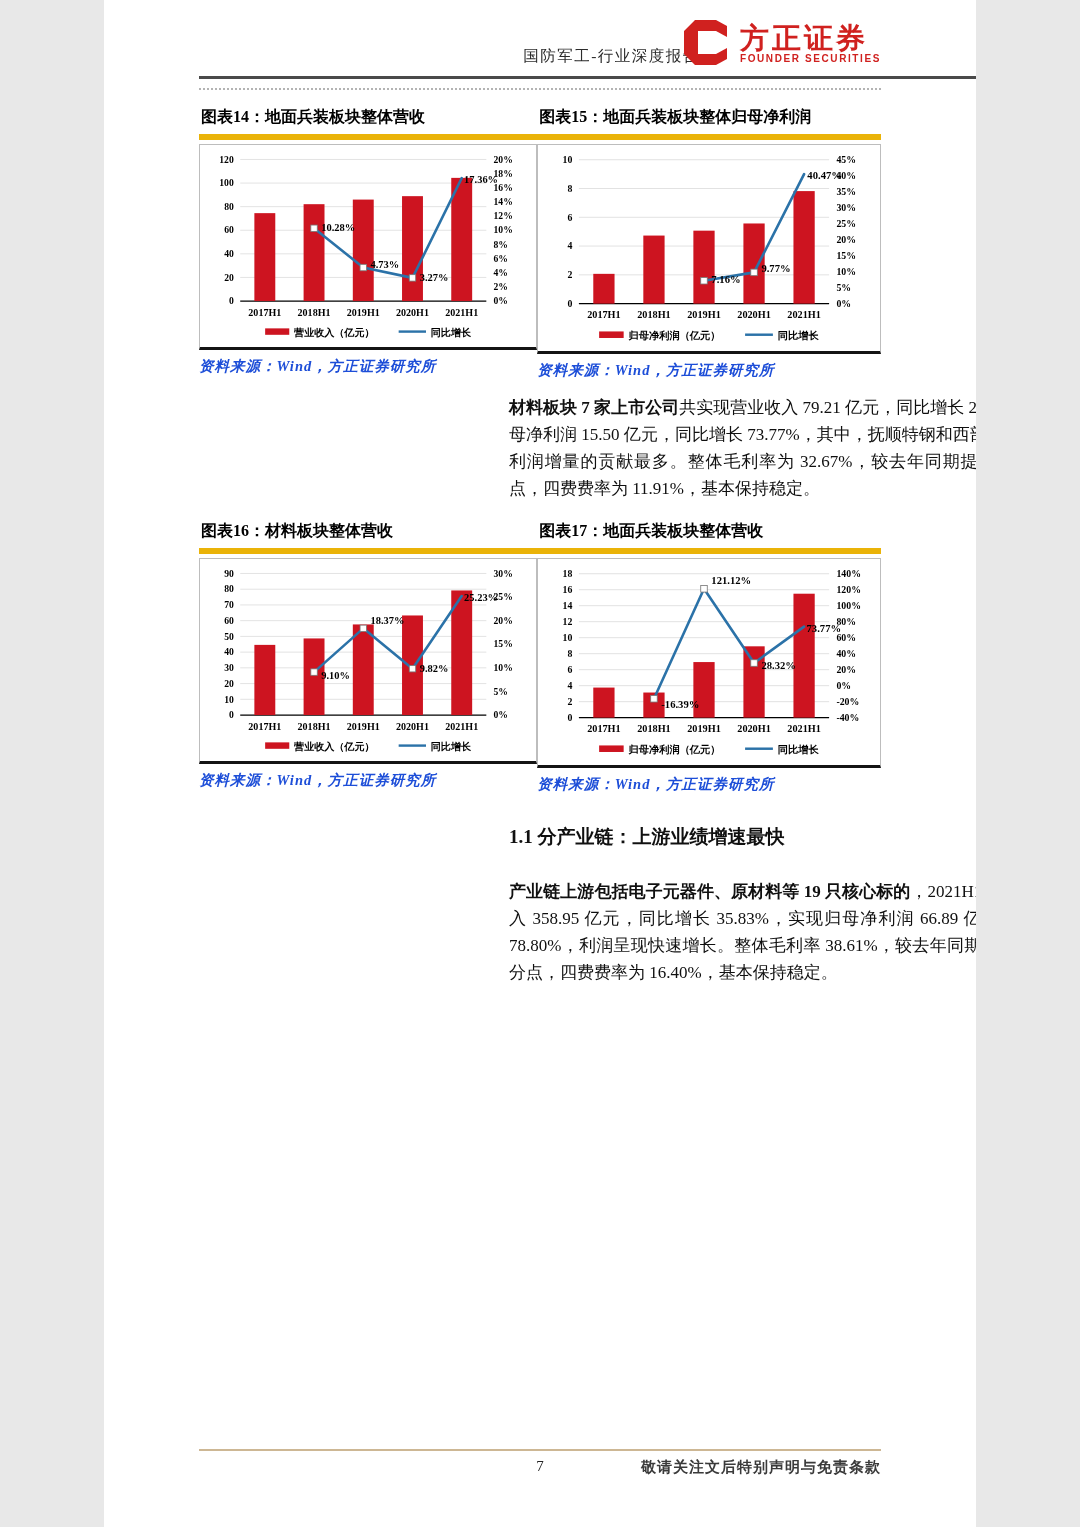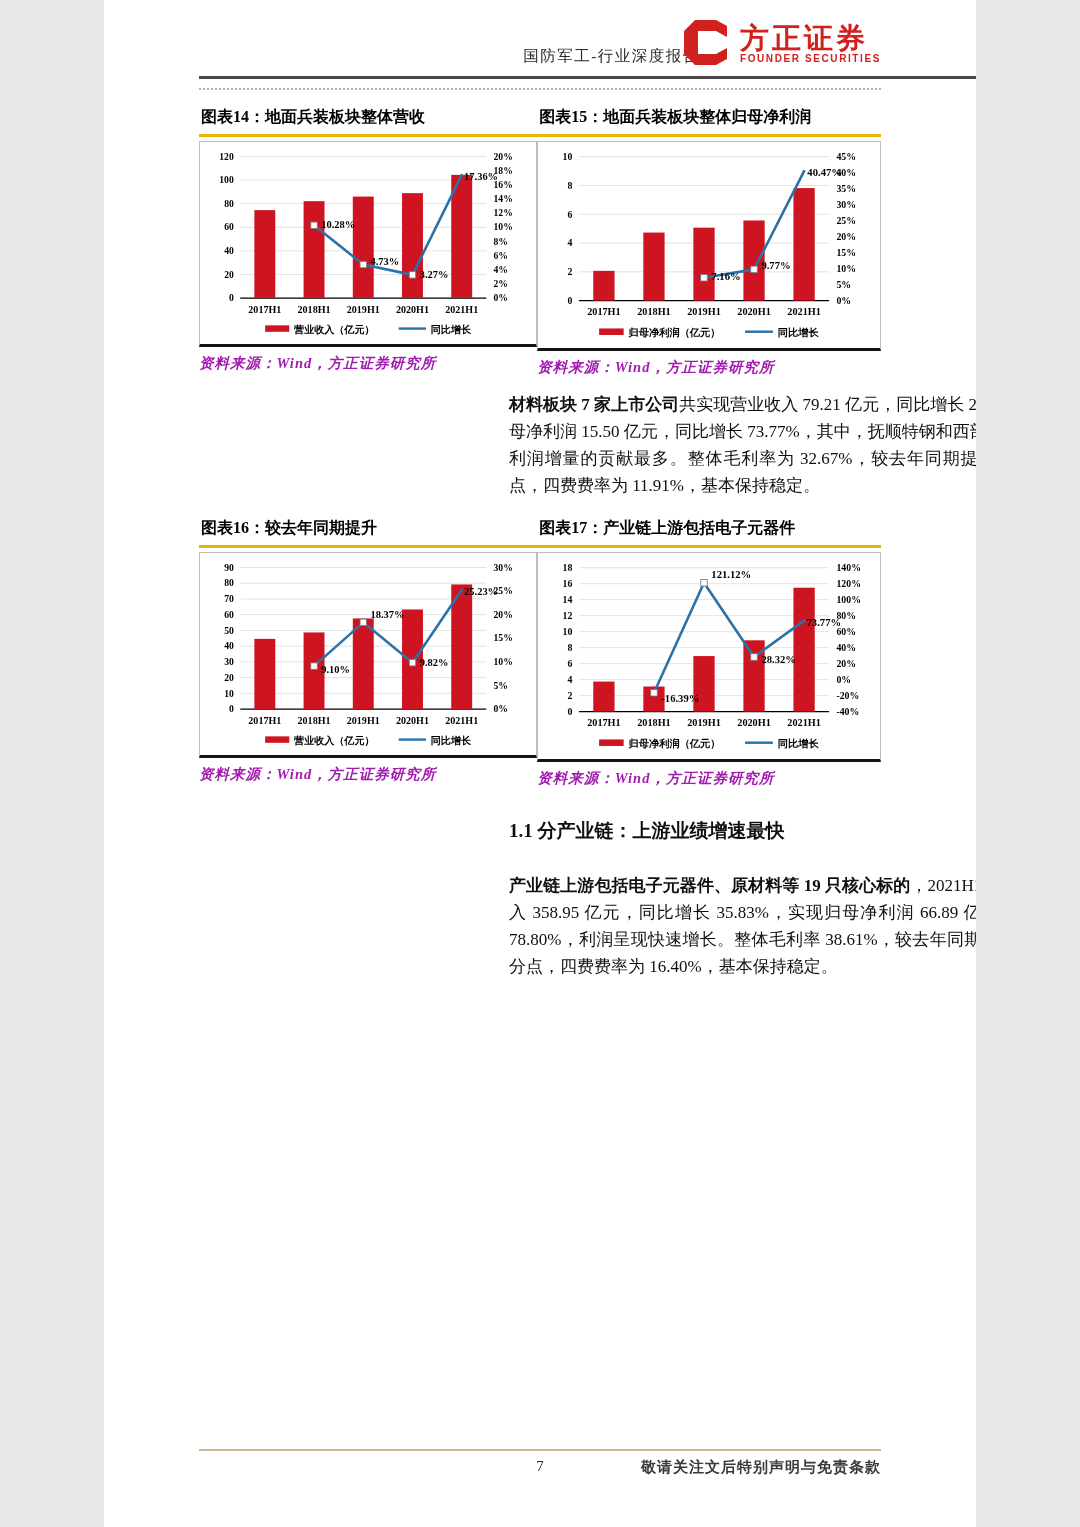--- a/index.html
+++ b/index.html
@@ -21,24 +21,24 @@
   
   .indent{margin-left:310px;width:580px;}
   .body-text{font-size:17px;line-height:27px;text-align:justify;margin-top:8px;margin-bottom:18px;}
   .body-text strong{font-weight:bold;}
   .section-heading{font-size:19px;font-weight:bold;margin-top:30px;margin-bottom:28px;}
 
   
   .fig-row{display:flex;justify-content:space-between;margin-top:16px;margin-bottom:14px;}
   .panel{margin:0;width:420px;}
   .panel.wide{width:427px;}
-  .fig-title{font-size:16px;font-weight:600;color:#000;padding:1px 2px 6px;border-bottom:3px solid #eab308;}
+  .fig-title{font-size:16px;font-weight:600;color:#000;padding:1px 2px 6px;border-bottom:6px solid #eab308;}
   .chart-box{margin-top:4px;border:1px solid #bdbdbd;border-bottom:3px solid #141414;background:#fff;}
   .chart-svg{display:block;width:100%;height:auto;}
-  .fig-source{font-style:italic;font-weight:600;font-size:14.5px;color:#a21caf;padding-top:7px;letter-spacing:1px;}
+  .fig-source{font-style:italic;font-weight:600;font-size:14.5px;color:#1d4ed8;padding-top:7px;letter-spacing:1px;}
 
   svg text{font-family:"Liberation Serif",serif;fill:#000;}
   .t-ax{font-size:12px;font-weight:bold;}
   .t-cat{font-size:12.5px;font-weight:bold;}
   .t-lbl{font-size:13px;font-weight:bold;}
   .t-leg{font-size:12.5px;font-weight:bold;}
 
   
   .footer{position:absolute;left:95px;right:95px;top:1449px;}
   .footer-rule{height:2px;background:#cdb794;}
@@ -189,21 +189,21 @@
               </svg>
           </div>
           <div class="fig-source">资料来源：Wind，方正证券研究所</div>
         </figure>
       </div>
 
       <p class="body-text indent"><strong>材料板块 7 家上市公司</strong><span>共实现营业收入 79.21 亿元，同比增长 25.23%，实现归母净利润 15.50 亿元，同比增长 73.77%，其中，抚顺特钢和西部超导对于板块利润增量的贡献最多。整体毛利率为 32.67%，较去年同期提升 2.71 个百分点，四费费率为 11.91%，基本保持稳定。</span></p>
 
       <div class="fig-row">
         <figure class="panel">
-          <figcaption class="fig-title">图表16：较去年同期提升</figcaption>
+          <figcaption class="fig-title">图表16：材料板块整体营收</figcaption>
           <div class="chart-box">
             <svg class="chart-svg" viewBox="0 0 418 252">
                 <text x="42" y="198" text-anchor="end" class="t-ax">0</text>
                 <line x1="50" y1="174.44444444444446" x2="356" y2="174.44444444444446" stroke="#dcdcdc" stroke-width="1"></line>
                 <text x="42" y="178.44444444444446" text-anchor="end" class="t-ax">10</text>
                 <line x1="50" y1="154.88888888888889" x2="356" y2="154.88888888888889" stroke="#dcdcdc" stroke-width="1"></line>
                 <text x="42" y="158.88888888888889" text-anchor="end" class="t-ax">20</text>
                 <line x1="50" y1="135.33333333333334" x2="356" y2="135.33333333333334" stroke="#dcdcdc" stroke-width="1"></line>
                 <text x="42" y="139.33333333333334" text-anchor="end" class="t-ax">30</text>
                 <line x1="50" y1="115.77777777777779" x2="356" y2="115.77777777777779" stroke="#dcdcdc" stroke-width="1"></line>
@@ -246,21 +246,21 @@
                 <text x="328.40000000000003" y="51.98400000000001" text-anchor="start" class="t-lbl">25.23%</text>
                 <rect x="81" y="228" width="30" height="8" fill="#cd1420"></rect>
                 <text x="117" y="237" text-anchor="start" class="t-leg">营业收入（亿元）</text>
                 <line x1="247" y1="232" x2="281" y2="232" stroke="#2b72a8" stroke-width="3"></line>
                 <text x="287" y="237" text-anchor="start" class="t-leg">同比增长</text>
               </svg>
           </div>
           <div class="fig-source">资料来源：Wind，方正证券研究所</div>
         </figure>
         <figure class="panel wide">
-          <figcaption class="fig-title">图表17：产业链上游包括电子元器件</figcaption>
+          <figcaption class="fig-title">图表17：地面兵装板块整体营收</figcaption>
           <div class="chart-box">
             <svg class="chart-svg" viewBox="0 0 418 252">
                 <text x="42" y="198" text-anchor="end" class="t-ax">0</text>
                 <line x1="50" y1="174.44444444444446" x2="356" y2="174.44444444444446" stroke="#dcdcdc" stroke-width="1"></line>
                 <text x="42" y="178.44444444444446" text-anchor="end" class="t-ax">2</text>
                 <line x1="50" y1="154.88888888888889" x2="356" y2="154.88888888888889" stroke="#dcdcdc" stroke-width="1"></line>
                 <text x="42" y="158.88888888888889" text-anchor="end" class="t-ax">4</text>
                 <line x1="50" y1="135.33333333333334" x2="356" y2="135.33333333333334" stroke="#dcdcdc" stroke-width="1"></line>
                 <text x="42" y="139.33333333333334" text-anchor="end" class="t-ax">6</text>
                 <line x1="50" y1="115.77777777777779" x2="356" y2="115.77777777777779" stroke="#dcdcdc" stroke-width="1"></line>

